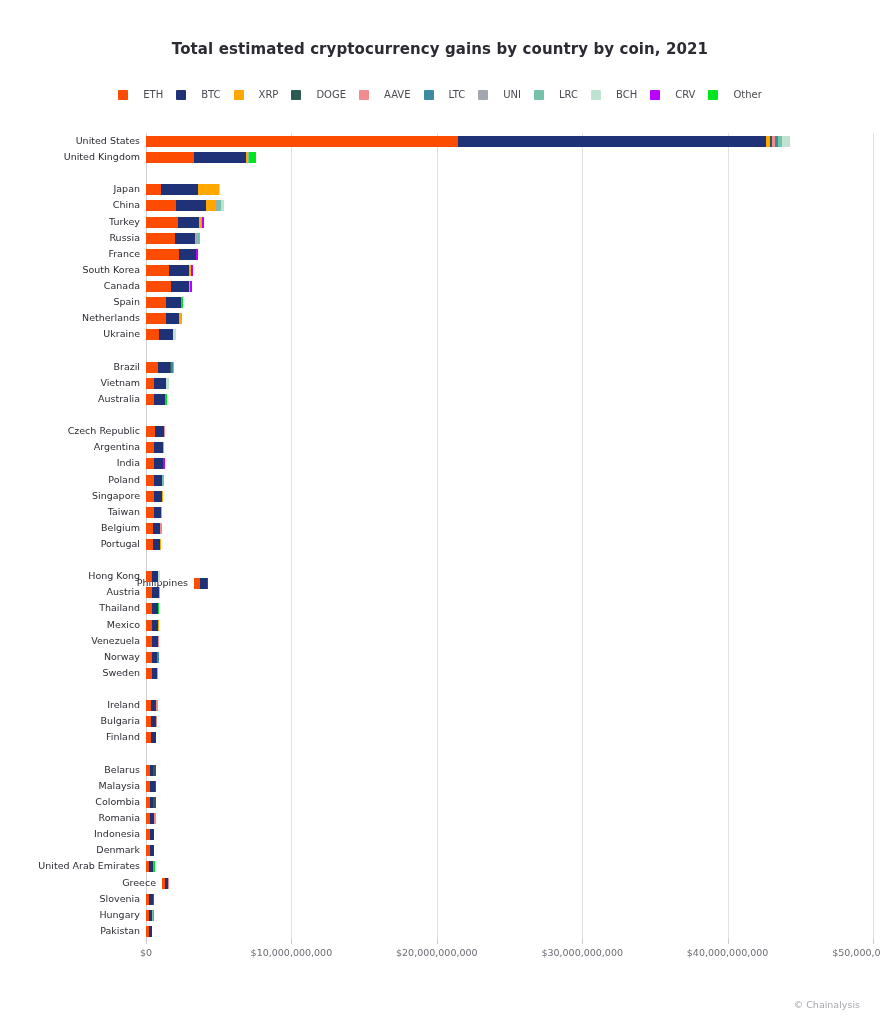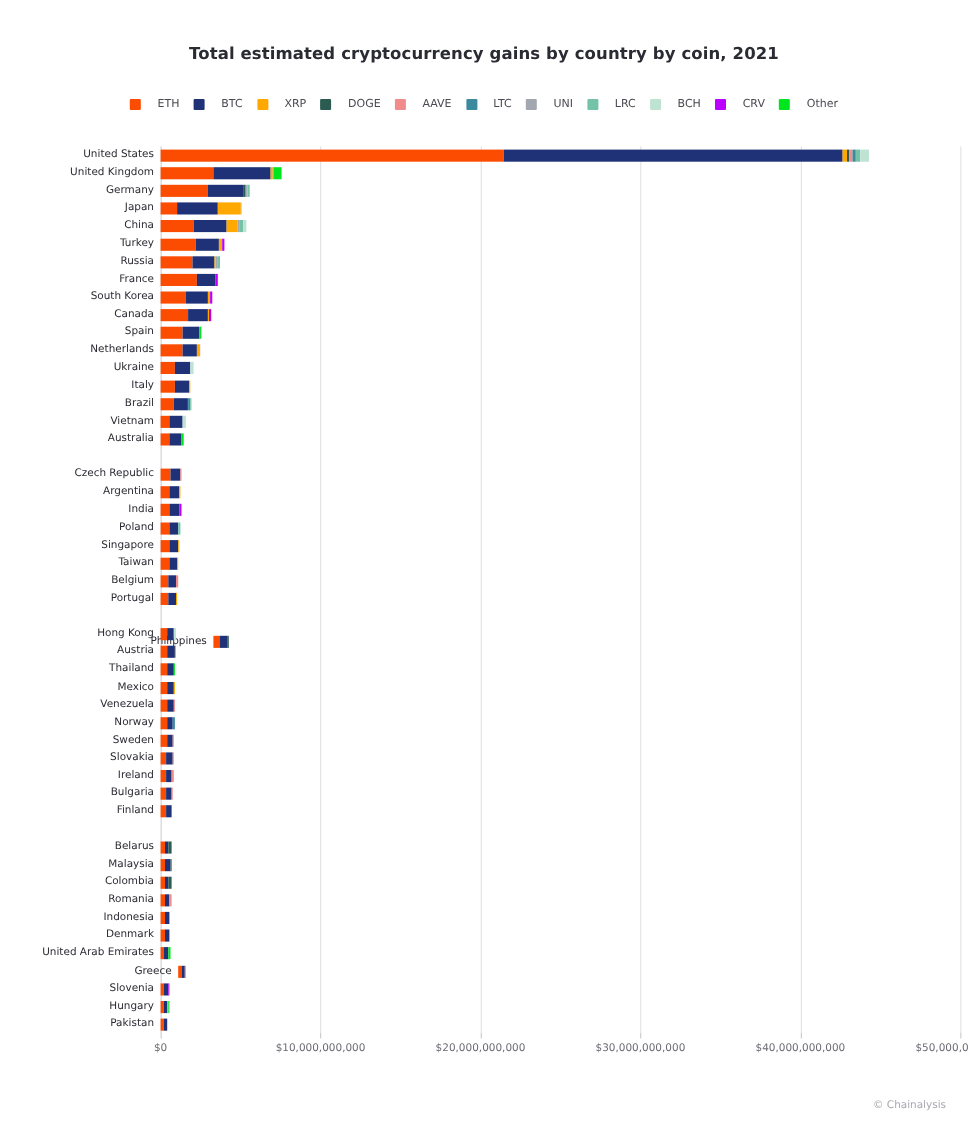--- a/index.html
+++ b/index.html
@@ -149,31 +149,20 @@
       <div class="row" style="top: 16.12px;">
         <div class="row-label">United Kingdom</div>
         <div class="bar">
           <span class="seg" style="width: 47.982px; background: rgb(252, 76, 2);"></span>
           <span class="seg" style="width: 51.7624px; background: rgb(31, 50, 120);"></span>
           <span class="seg" style="width: 2.0356px; background: rgb(255, 168, 0);"></span>
           <span class="seg" style="width: 1.2px; background: rgb(116, 195, 168);"></span>
           <span class="seg" style="width: 6.6884px; background: rgb(0, 230, 30);"></span>
         </div>
       </div>
-      <div class="row" style="top: 32.24px;">
-        <div class="row-label">Germany</div>
-        <div class="bar">
-          <span class="seg" style="width: 42.7476px; background: rgb(252, 76, 2);"></span>
-          <span class="seg" style="width: 32.715px; background: rgb(31, 50, 120);"></span>
-          <span class="seg" style="width: 1.2px; background: rgb(44, 91, 82);"></span>
-          <span class="seg" style="width: 1.2px; background: rgb(60, 138, 158);"></span>
-          <span class="seg" style="width: 1.5994px; background: rgb(163, 167, 175);"></span>
-          <span class="seg" style="width: 1.8902px; background: rgb(116, 195, 168);"></span>
-        </div>
-      </div>
       <div class="row" style="top: 48.36px;">
         <div class="row-label">Japan</div>
         <div class="bar">
           <span class="seg" style="width: 15.1216px; background: rgb(252, 76, 2);"></span>
           <span class="seg" style="width: 37.077px; background: rgb(31, 50, 120);"></span>
           <span class="seg" style="width: 20.356px; background: rgb(255, 168, 0);"></span>
           <span class="seg" style="width: 1.7448px; background: rgb(191, 227, 210);"></span>
         </div>
       </div>
       <div class="row" style="top: 64.48px;">
@@ -251,28 +240,20 @@
         </div>
       </div>
       <div class="row" style="top: 193.44px;">
         <div class="row-label">Ukraine</div>
         <div class="bar">
           <span class="seg" style="width: 13.086px; background: rgb(252, 76, 2);"></span>
           <span class="seg" style="width: 13.6676px; background: rgb(31, 50, 120);"></span>
           <span class="seg" style="width: 3.1988px; background: rgb(191, 227, 210);"></span>
         </div>
       </div>
-      <div class="row" style="top: 209.56px;">
-        <div class="row-label">Italy</div>
-        <div class="bar">
-          <span class="seg" style="width: 12.7952px; background: rgb(252, 76, 2);"></span>
-          <span class="seg" style="width: 13.086px; background: rgb(31, 50, 120);"></span>
-          <span class="seg" style="width: 1.5994px; background: rgb(255, 168, 0);"></span>
-        </div>
-      </div>
       <div class="row" style="top: 225.68px;">
         <div class="row-label">Brazil</div>
         <div class="bar">
           <span class="seg" style="width: 11.9228px; background: rgb(252, 76, 2);"></span>
           <span class="seg" style="width: 12.2136px; background: rgb(31, 50, 120);"></span>
           <span class="seg" style="width: 1.2px; background: rgb(44, 91, 82);"></span>
           <span class="seg" style="width: 1.2px; background: rgb(60, 138, 158);"></span>
           <span class="seg" style="width: 1.454px; background: rgb(116, 195, 168);"></span>
         </div>
       </div>
@@ -411,28 +392,20 @@
           <span class="seg" style="width: 5.816px; background: rgb(31, 50, 120);"></span>
           <span class="seg" style="width: 1.2px; background: rgb(60, 138, 158);"></span>
         </div>
       </div>
       <div class="row" style="top: 531.96px;">
         <div class="row-label">Sweden</div>
         <div class="bar">
           <span class="seg" style="width: 5.5252px; background: rgb(252, 76, 2);"></span>
           <span class="seg" style="width: 5.6706px; background: rgb(31, 50, 120);"></span>
           <span class="seg" style="width: 1.2px; background: rgb(242, 139, 139);"></span>
-        </div>
-      </div>
-      <div class="row" style="top: 548.08px;">
-        <div class="row-label">Slovakia</div>
-        <div class="bar">
-          <span class="seg" style="width: 5.2344px; background: rgb(252, 76, 2);"></span>
-          <span class="seg" style="width: 5.5252px; background: rgb(31, 50, 120);"></span>
-          <span class="seg" style="width: 1.3086px; background: rgb(242, 139, 139);"></span>
         </div>
       </div>
       <div class="row" style="top: 564.2px;">
         <div class="row-label">Ireland</div>
         <div class="bar">
           <span class="seg" style="width: 4.9436px; background: rgb(252, 76, 2);"></span>
           <span class="seg" style="width: 5.3798px; background: rgb(31, 50, 120);"></span>
           <span class="seg" style="width: 1.2px; background: rgb(242, 139, 139);"></span>
         </div>
       </div>

